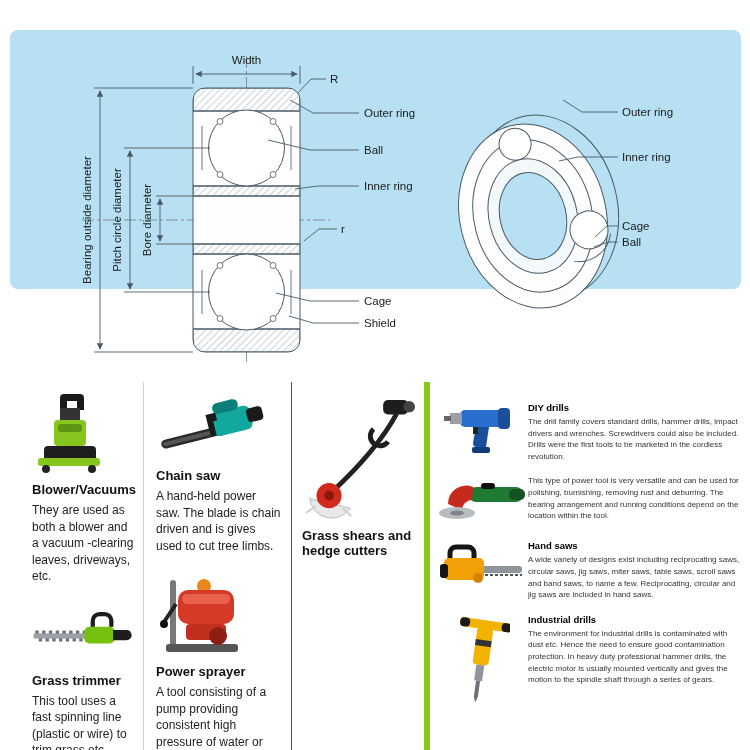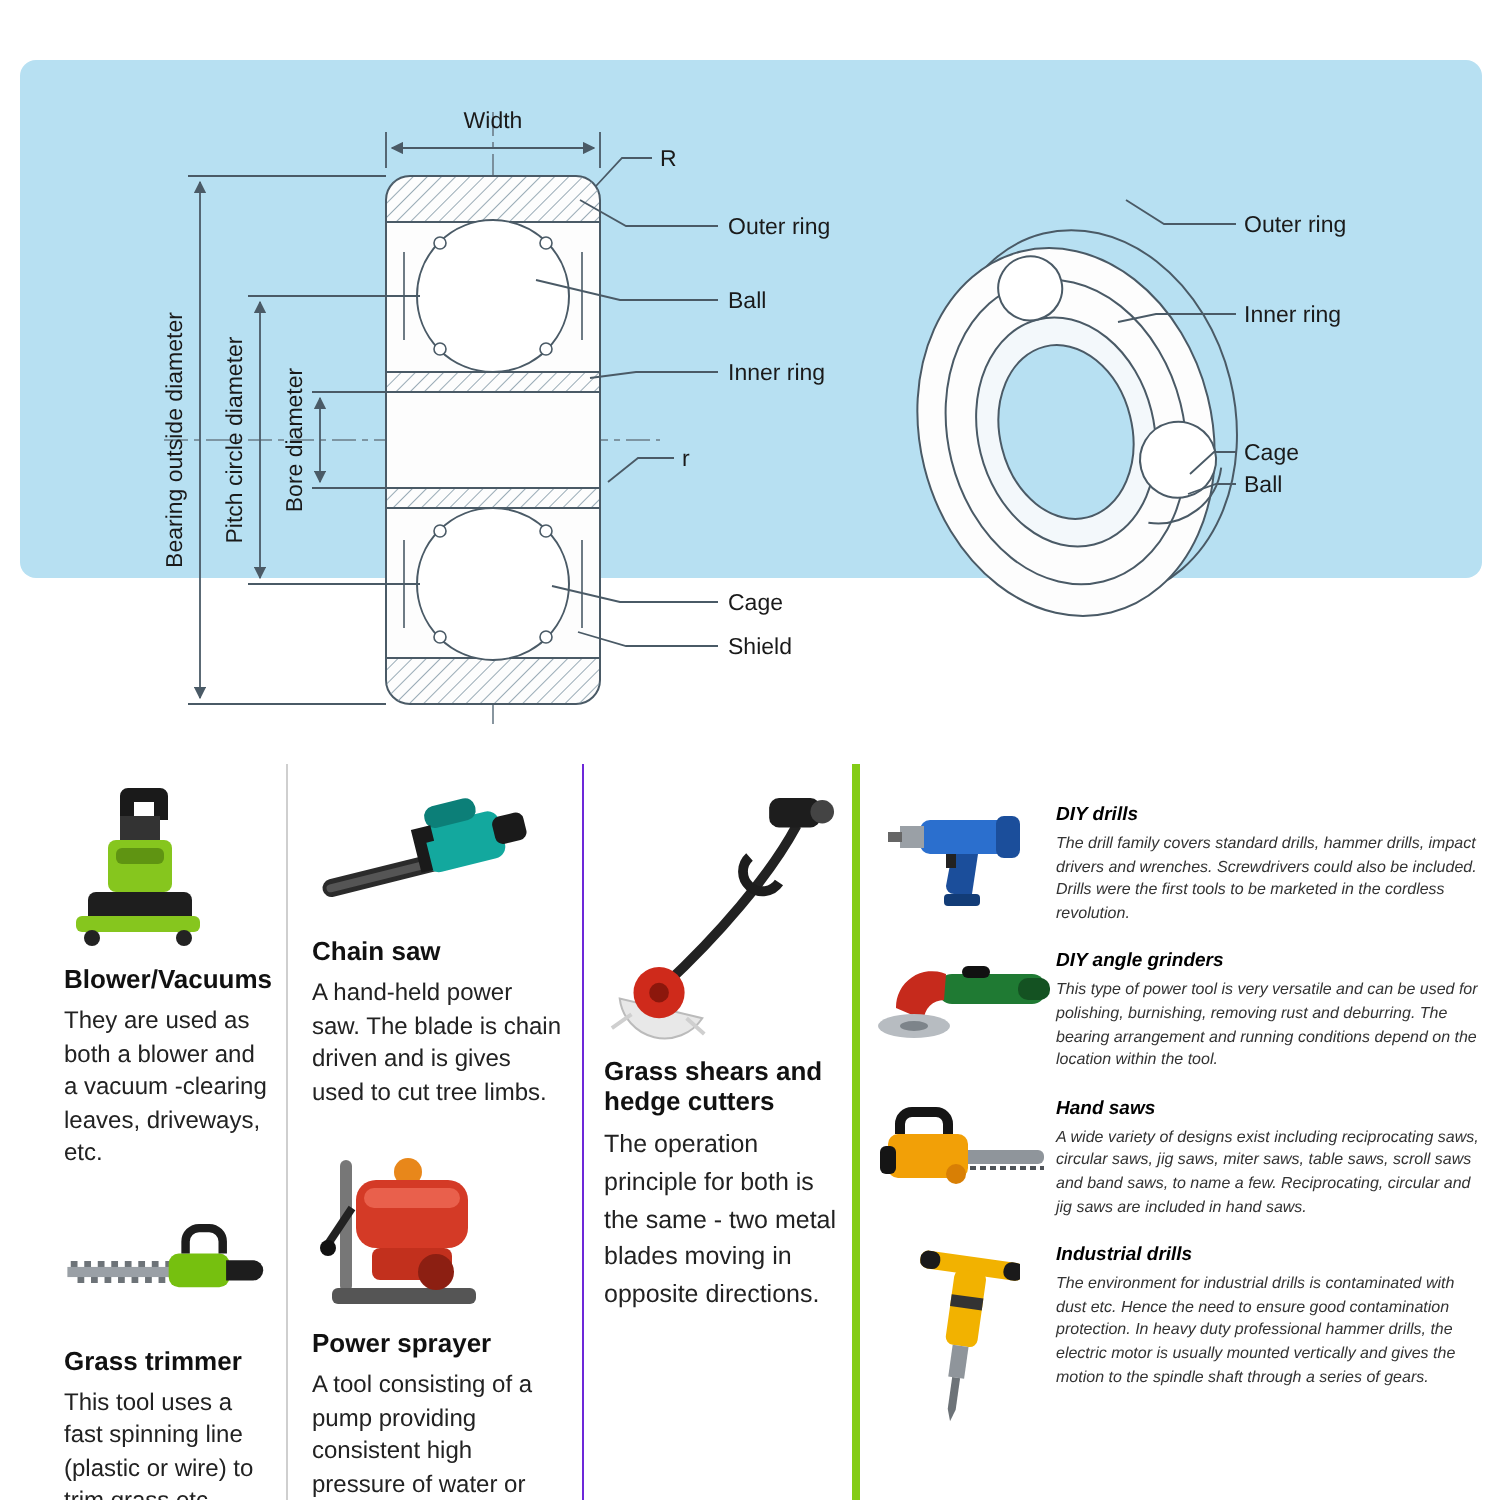--- a/index.html
+++ b/index.html
@@ -9,30 +9,30 @@
   .panel {
     position:absolute; left:10px; top:30px; width:731px; height:259px;
     background:#b7e0f2; border-radius:8px;
   }
   .panel svg { display:block; }
 
   .tools { position:absolute; left:0; top:382px; width:750px; height:368px; display:flex; }
   .col { height:100%; }
   .col1 { width:144px; border-right:1px solid #cfcfcf; padding:8px 8px 0 32px; }
   .col2 { width:148px; border-right:1px solid #6d28d9; padding:8px 8px 0 12px; }
-  .col3 { width:138px; border-right:4px solid #84cc16; padding:12px 8px 14px 10px; }
+  .col3 { width:138px; border-right:6px solid #84cc16; padding:12px 8px 14px 10px; }
   .col4 { flex:1; padding:20px 6px 0 4px; }
 
   .tool-card { margin-bottom:14px; }
   .timg { display:flex; }
   .tool-title { font-size:13px; font-weight:bold; color:#111; margin:8px 0 5px; }
   .tool-desc { font-size:12px; color:#222; line-height:1.38; }
   .col3 .tool-desc { font-size:12.5px; line-height:1.5; }
 
-  .mini { display:flex; align-items:flex-start; margin-bottom:13px;font-style:italic; }
+  .mini { display:flex; align-items:flex-start; margin-bottom:13px; }
   .mini-img { width:94px; flex:none; display:flex; justify-content:center; }
   .mini-body { flex:1; padding-right:4px; }
   .mini-title { font-size:9.5px; font-weight:bold; color:#000; margin-bottom:3px; }
   .mini-desc { font-size:8px; color:#333; line-height:1.45; }
 </style>
 </head>
 <body>
 
 <div class="panel">
   <svg width="731" height="341" viewBox="0 0 731 341">
@@ -236,21 +236,20 @@
           <rect x="84" y="4" width="26" height="15" rx="5" fill="#1d1d1d"></rect>
           <circle cx="111" cy="11" r="6" fill="#444"></circle>
           <path d="M74 34 a10 10 0 1 0 15 13" stroke="#1d1d1d" stroke-width="5" fill="none"></path>
           <path d="M8 106 a23 23 0 0 0 42 10 z" fill="#e8e8e8" stroke="#bbb"></path>
           <circle cx="28" cy="103" r="13" fill="#cf2a1b"></circle>
           <circle cx="28" cy="103" r="5" fill="#8c170c"></circle>
           <path d="M14 114 l-10 7 M42 116 l9 8" stroke="#cfcfcf" stroke-width="2" fill="none"></path>
         </svg>
       </div>
       <div class="tool-title">Grass shears and hedge cutters</div>
-      <div class="tool-desc">The operation principle for both is the same - two metal blades moving in opposite directions.</div>
     </div>
   </div>
 
   <div class="col col4">
 
     <div class="mini">
       <div class="mini-img">
         <svg width="78" height="54" viewBox="0 0 78 54">
           <rect x="18" y="8" width="44" height="17" rx="5" fill="#2b6fce"></rect>
           <rect x="56" y="6" width="12" height="21" rx="4" fill="#1b4e9b"></rect>
@@ -272,21 +271,20 @@
         <svg width="92" height="52" viewBox="0 0 92 52">
           <rect x="34" y="12" width="54" height="15" rx="7" fill="#1f7a33"></rect>
           <rect x="74" y="14" width="16" height="11" rx="5" fill="#145222"></rect>
           <rect x="46" y="8" width="14" height="6" rx="3" fill="#111"></rect>
           <path d="M38 12 a18 18 0 0 0 -25 17 l14 6 a10 10 0 0 1 10 -10 z" fill="#c62a1c"></path>
           <ellipse cx="22" cy="38" rx="18" ry="6" fill="#b7bcc1"></ellipse>
           <ellipse cx="22" cy="38" rx="7" ry="2.5" fill="#7d848a"></ellipse>
         </svg>
       </div>
       <div class="mini-body">
-        <div class="mini-title">DIY angle grinders</div>
         <div class="mini-desc">This type of power tool is very versatile and can be used for polishing, burnishing, removing rust and deburring. The bearing arrangement and running conditions depend on the location within the tool.</div>
       </div>
     </div>
 
     <div class="mini">
       <div class="mini-img">
         <svg width="86" height="56" viewBox="0 0 86 56">
           <rect x="40" y="26" width="44" height="7" rx="3" fill="#8f959b"></rect>
           <line x1="42" y1="35" x2="84" y2="35" stroke="#4e5358" stroke-width="2" stroke-dasharray="3 2"></line>
           <rect x="6" y="18" width="40" height="22" rx="5" fill="#f2a007"></rect>

